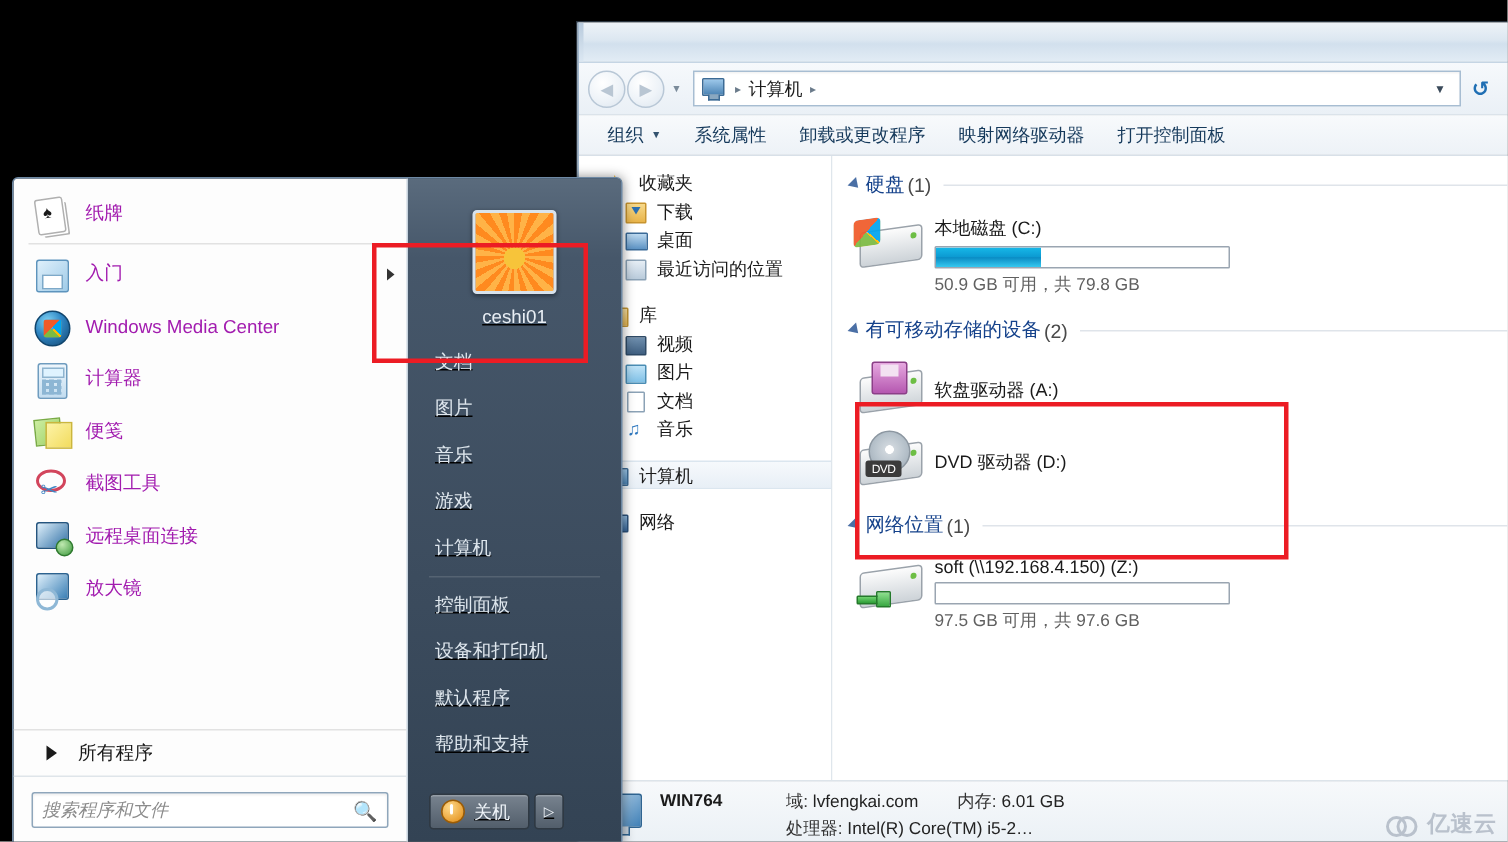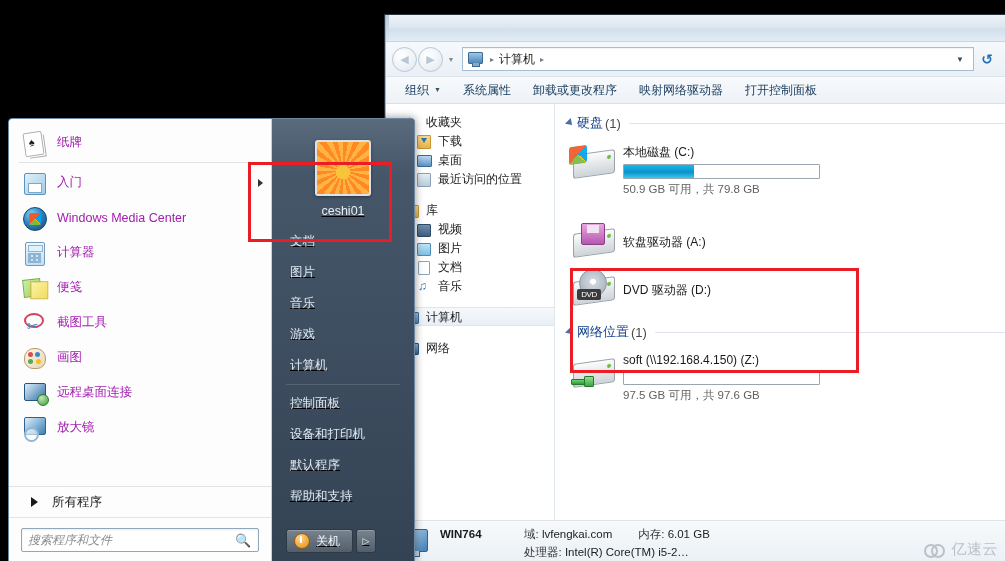--- a/index.html
+++ b/index.html
@@ -224,21 +224,21 @@
   .st-cols{display:flex;flex-direction:column;gap:3px;font-size:11.5px;color:#222;}
   .st-row{display:flex;align-items:center;}
   .st-name{font-weight:bold;min-width:84px;color:#1a1a1a;}
   .st-pair{margin-right:26px;white-space:nowrap;}
   .st-k{color:#333;}
   .st-v{color:#222;}
   .st-indent{padding-left:84px;}
 
   .watermark{
     position:absolute;right:8px;bottom:6px;display:flex;align-items:center;gap:9px;
-    color:#b9c1cc;font-size:15px;font-weight:normal;letter-spacing:.5px;
+    color:#b9c1cc;font-size:15px;font-weight:bold;letter-spacing:.5px;
   }
   .wm-ico{
     width:19px;height:13px;position:relative;
   }
   .wm-ico:before,.wm-ico:after{
     content:"";position:absolute;top:1px;width:10px;height:10px;border-radius:50%;
     border:2px solid #b9c1cc;
   }
   .wm-ico:before{left:0;}
   .wm-ico:after{left:7px;}
@@ -565,20 +565,26 @@
                 <div class="bar">
                   <div class="fill" id="bar-c" style="width: 36%;"></div>
                 </div>
                 <div class="dsub">50.9 GB 可用，共 79.8 GB</div>
               </div>
             </div>
           </div>
         </div>
 
         <div class="group">
+          <div class="grouphdr">
+            <span class="tri"></span>
+            <span class="gname">有可移动存储的设备</span>
+            <span class="gcount">(2)</span>
+            <span class="rule"></span>
+          </div>
           <div class="tiles">
             <div class="tile small" style="width:272px;">
               <div class="drv">
                 <span class="hdd"></span>
                   <span class="floppy"></span>
               </div>
               <div class="info">
                 <div class="dname">软盘驱动器 (A:)</div>
               </div>
             </div>
@@ -692,26 +698,20 @@
           <span class="txt">便笺</span>
         </div>
         <div class="sm-item">
           <span class="sm-ico">
               <span class="ic-snip"></span>
             </span>
           <span class="txt">截图工具</span>
         </div>
         <div class="sm-item">
           <span class="sm-ico">
-              <span class="ic-paint"></span>
-            </span>
-          <span class="txt">画图</span>
-        </div>
-        <div class="sm-item">
-          <span class="sm-ico">
               <span class="ic-rdp"></span>
             </span>
           <span class="txt">远程桌面连接</span>
         </div>
         <div class="sm-item">
           <span class="sm-ico">
               <span class="ic-mag"></span>
             </span>
           <span class="txt">放大镜</span>
         </div>

